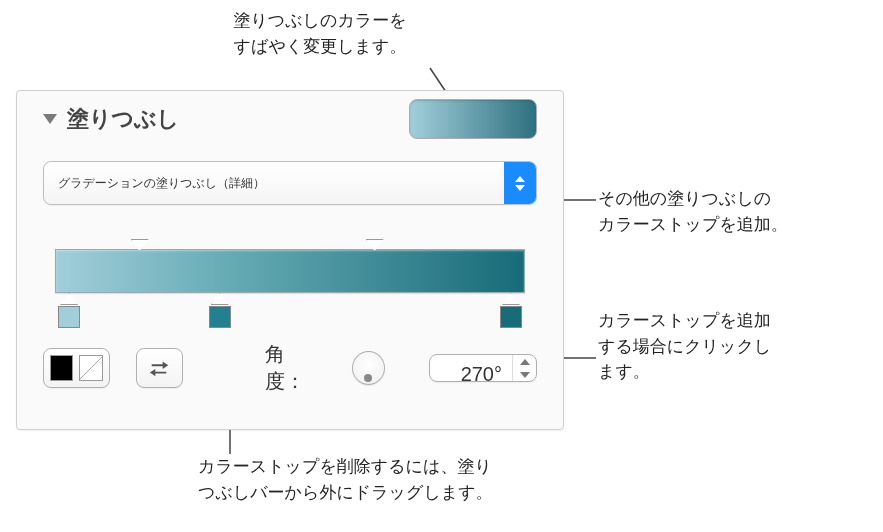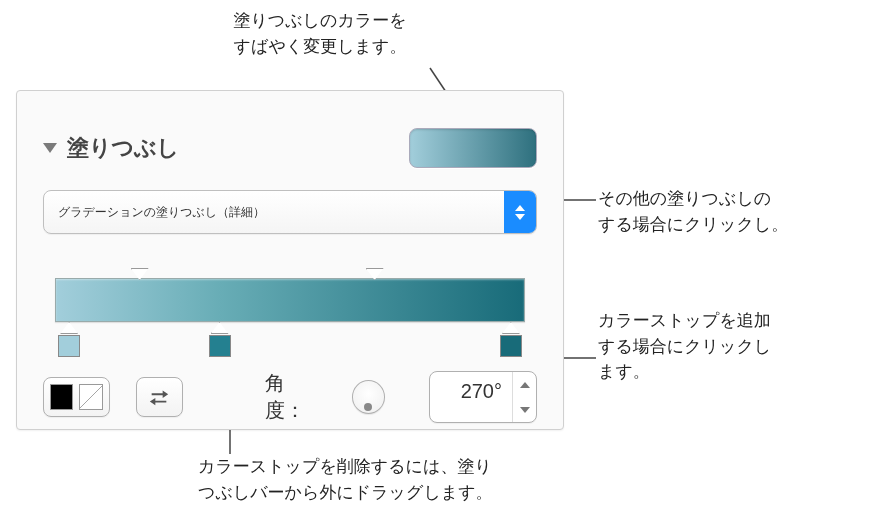--- a/index.html
+++ b/index.html
@@ -32,21 +32,21 @@
   
   .panel {
     position: absolute;
     left: 16px;
     top: 90px;
     width: 548px;
     height: 340px;
     background: #fafafa;
     border: 1px solid #d0d0d0;
     border-radius: 4px;
-    padding: 29px 26px 14px 26px;
+    padding: 0 26px 14px 26px;
     box-shadow: 0 1px 2px rgba(0,0,0,.06);
     font-size: 20px;
   }
 
   
   .section-header {
     display: flex;
     align-items: center;
     justify-content: space-between;
     margin-bottom: 22px;
@@ -229,21 +229,21 @@
     background: #888;
     left: 50%;
     transform: translateX(-50%);
     bottom: 2px;
   }
 
   .angle-field {
     display: flex;
     align-items: stretch;
     width: 110px;
-    height: 52px;
+    height: 28px;
     border: 1px solid #b0b0b0;
     border-radius: 8px;
     overflow: hidden;
     background: #fff;
     margin-left: 18px;
     box-shadow: 0 1px 1px rgba(0,0,0,.05);
   }
   .angle-field .val {
     flex: 1;
     text-align: right;
@@ -272,21 +272,21 @@
   .angle-field .stepper .sbtn.down .tri { border-top: 6px solid #777; }
 
 </style>
 </head>
 <body>
 
 <div class="callout" style="top:8px; left:190px; text-align:center; white-space:pre-line; width:260px;">塗りつぶしのカラーを
 すばやく変更します。</div>
 
 <div class="callout" style="top:186px; left:598px; white-space:pre-line;">その他の塗りつぶしの
-する場合にクリックし。</div>
+カラーストップを追加。</div>
 
 <div class="callout" style="top:308px; left:598px; white-space:pre-line;">カラーストップを追加
 する場合にクリックし
 ます。</div>
 
 <div class="callout" style="top:454px; left:198px; white-space:pre-line;">カラーストップを削除するには、塗り
 つぶしバーから外にドラッグします。</div>
 
 <svg class="leaders" viewBox="0 0 883 532">
   <path d="M 430 68 L 460 113" stroke="#444" stroke-width="1.5" fill="none"></path>

